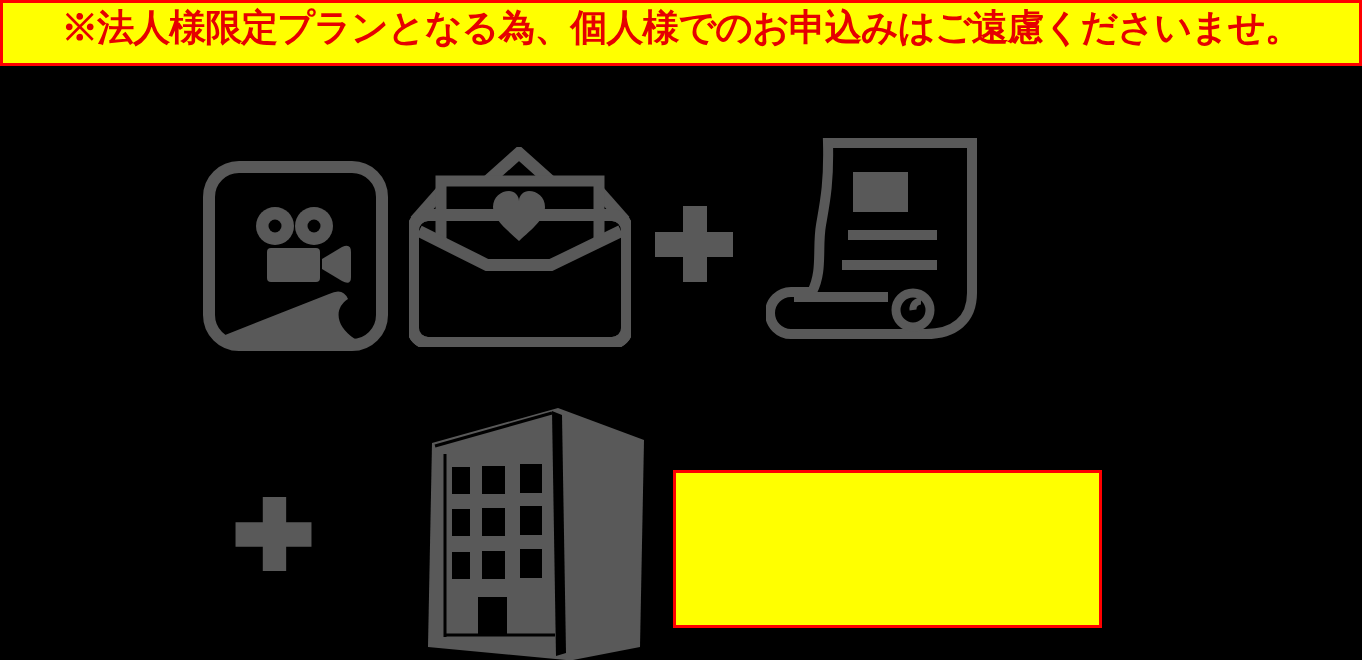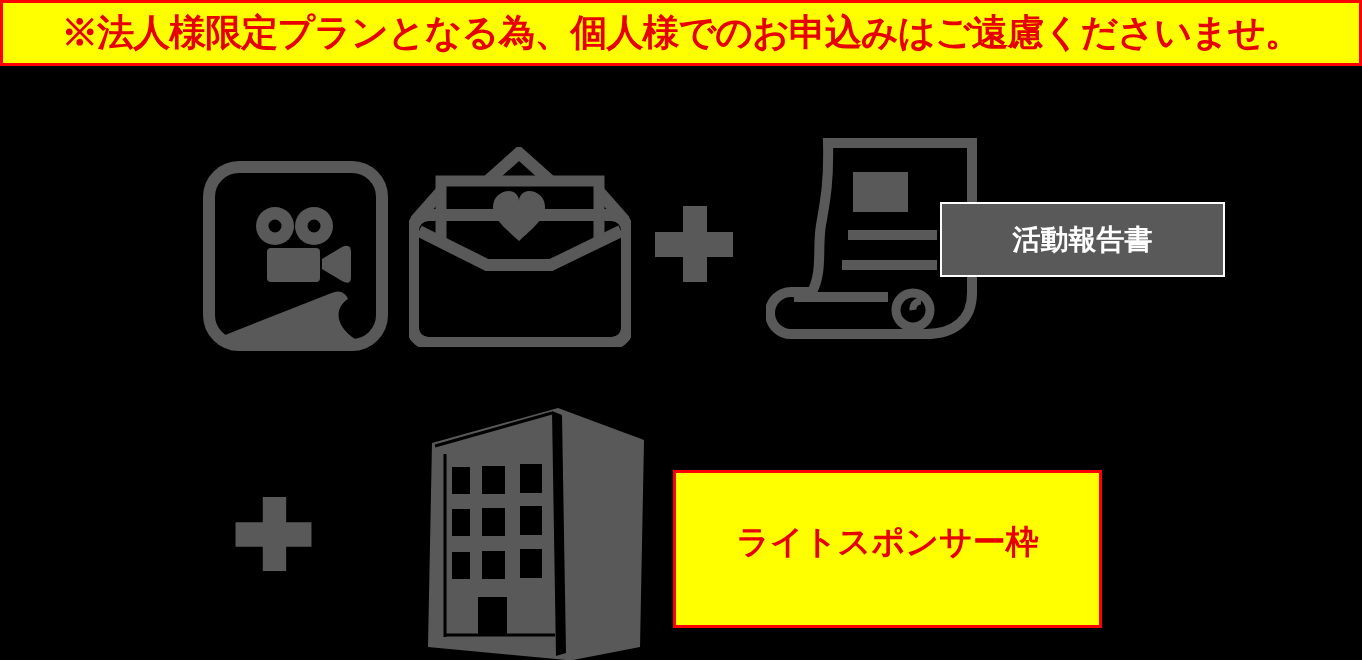--- a/index.html
+++ b/index.html
@@ -3,21 +3,21 @@
 <meta charset="utf-8">
 <style>
   html,body{margin:0;padding:0;background:#000;}
   .canvas{
     position:relative;width:1362px;height:660px;background:#000000;
     overflow:hidden;font-family:"Liberation Sans",sans-serif;
   }
   .banner{
     position:absolute;left:0;top:0;width:1362px;height:66px;
     box-sizing:border-box;background:#ffff00;border:3px solid #ff0000;
-    display:flex;align-items:center;justify-content:center;
+    display:flex;justify-content:center;
     color:#e60000;font-weight:bold;font-size:37px;white-space:nowrap;
     letter-spacing:-1px;
   }
   .icon{position:absolute;display:block;}
   .icon-video{left:203px;top:161px;}
   .icon-envelope{left:409px;top:147px;}
   .icon-plus1{left:655px;top:206px;}
   .icon-scroll{left:766px;top:138px;}
   .icon-plus2{left:235px;top:497px;}
   .icon-building{left:418px;top:408px;}
@@ -75,23 +75,20 @@
   <svg class="icon icon-scroll" width="215" height="225" viewBox="0 0 215 225">
     <path d="M62,5 L206,5 L206,155 C206,182 188,196 160,196 L25,196 A21,21 0 0 1 25,154 L46,154 C57,133 51,110 55,87 C59,64 63,45 62,5 Z" fill="#000000" stroke="#595959" stroke-width="10"></path>
     <path d="M28,159 H122" stroke="#595959" stroke-width="10" fill="none"></path>
     <circle cx="147" cy="172" r="17" fill="#000000" stroke="#595959" stroke-width="9"></circle>
     <path d="M147,172 a8,8 0 0 1 8,-9" fill="none" stroke="#595959" stroke-width="7"></path>
     <rect x="87" y="34" width="55" height="40" fill="#595959"></rect>
     <rect x="82" y="92" width="89" height="10" fill="#595959"></rect>
     <rect x="76" y="122" width="95" height="10" fill="#595959"></rect>
   </svg>
 
-  <div class="report-label">
-    <span>活動報告書</span>
-  </div>
 
   <svg class="icon icon-plus2" width="77" height="74" viewBox="0 0 78 76">
     <path d="M28,0 H52 V26 H78 V51 H52 V76 H28 V51 H0 V26 H28 Z" fill="#595959"></path>
   </svg>
 
   <svg class="icon icon-building" width="237" height="252" viewBox="0 0 237 252">
     <path d="M140,0 L226,32 L222,239 L155,252 L148,252 L10,239 L14,35 Z" fill="#595959"></path>
     <path d="M17,38 L134,5" stroke="#000000" stroke-width="3" fill="none"></path>
     <path d="M27,46 L27,229" stroke="#000000" stroke-width="3" fill="none"></path>
     <path d="M27,227 L137,227" stroke="#000000" stroke-width="3" fill="none"></path>
@@ -102,16 +99,15 @@
     <rect x="34" y="101" width="18" height="27" fill="#000000"></rect>
     <rect x="64" y="100" width="23" height="28" fill="#000000"></rect>
     <rect x="102" y="98" width="22" height="29" fill="#000000"></rect>
     <rect x="34" y="144" width="18" height="27" fill="#000000"></rect>
     <rect x="64" y="143" width="23" height="28" fill="#000000"></rect>
     <rect x="102" y="141" width="22" height="29" fill="#000000"></rect>
     <rect x="60" y="189" width="29" height="38" fill="#000000"></rect>
   </svg>
 
   <div class="sponsor-box">
-    <div>ライトスポンサー枠</div>
   </div>
 
 </div>
 
 </body></html>

